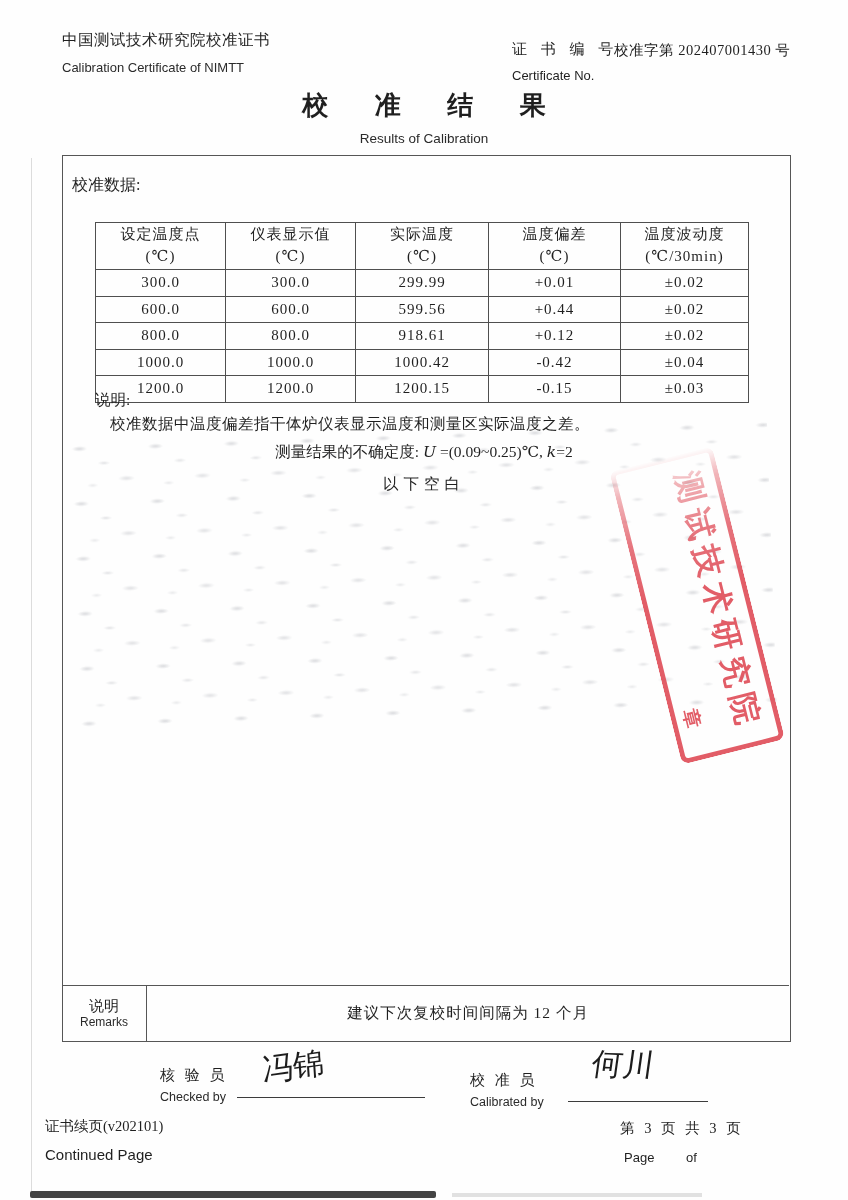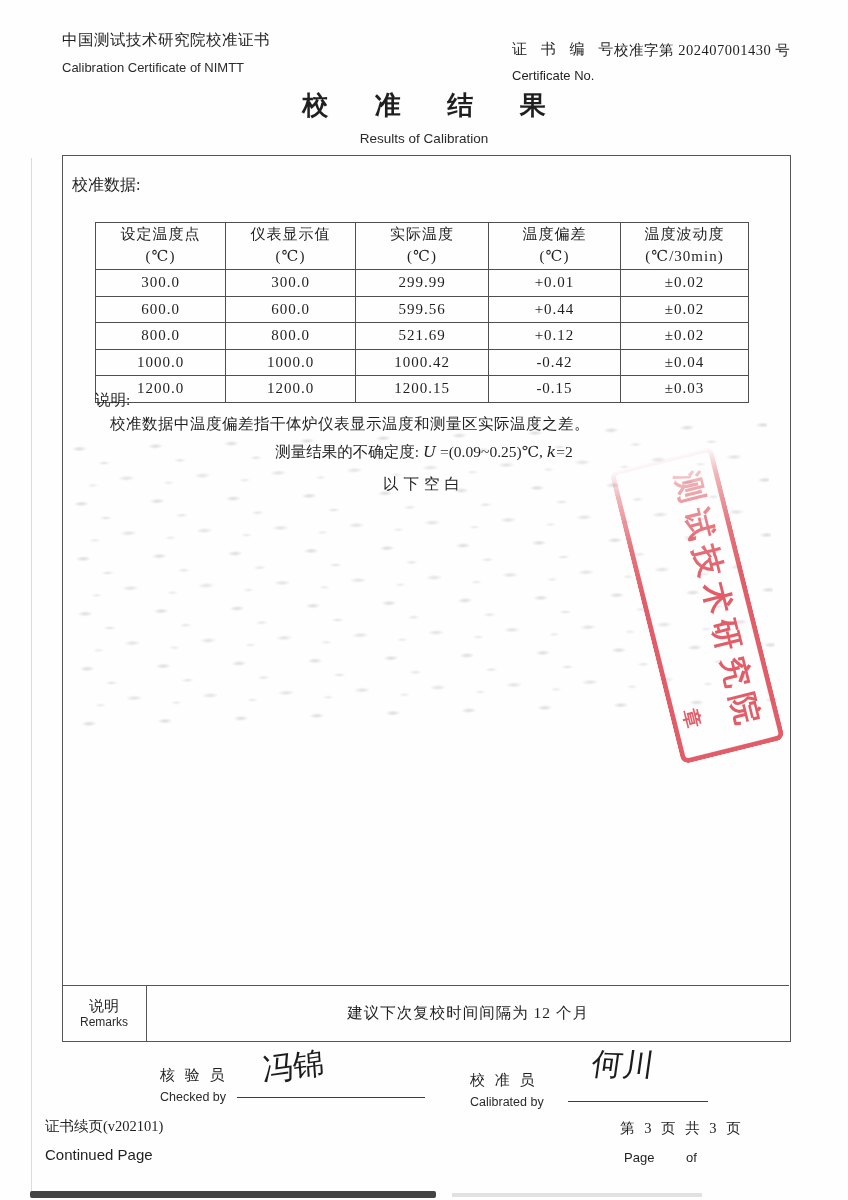--- a/index.html
+++ b/index.html
@@ -146,21 +146,21 @@
       <tr>
         <td>600.0</td>
         <td>600.0</td>
         <td>599.56</td>
         <td>+0.44</td>
         <td>±0.02</td>
       </tr>
       <tr>
         <td>800.0</td>
         <td>800.0</td>
-        <td>521.69</td>
+        <td>918.61</td>
         <td>+0.12</td>
         <td>±0.02</td>
       </tr>
       <tr>
         <td>1000.0</td>
         <td>1000.0</td>
         <td>1000.42</td>
         <td>-0.42</td>
         <td>±0.04</td>
       </tr>

